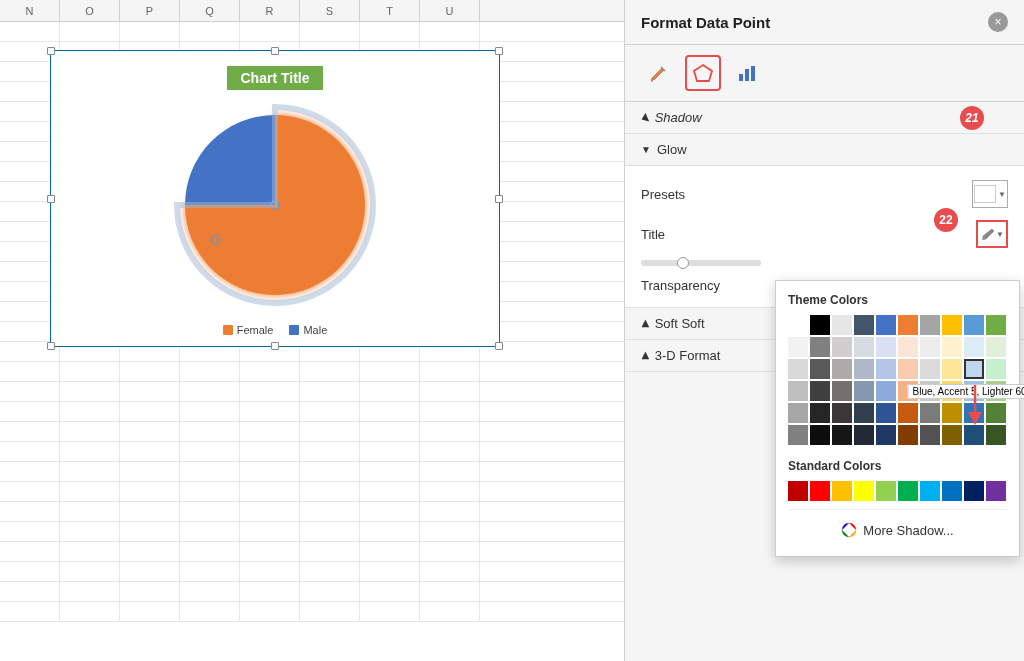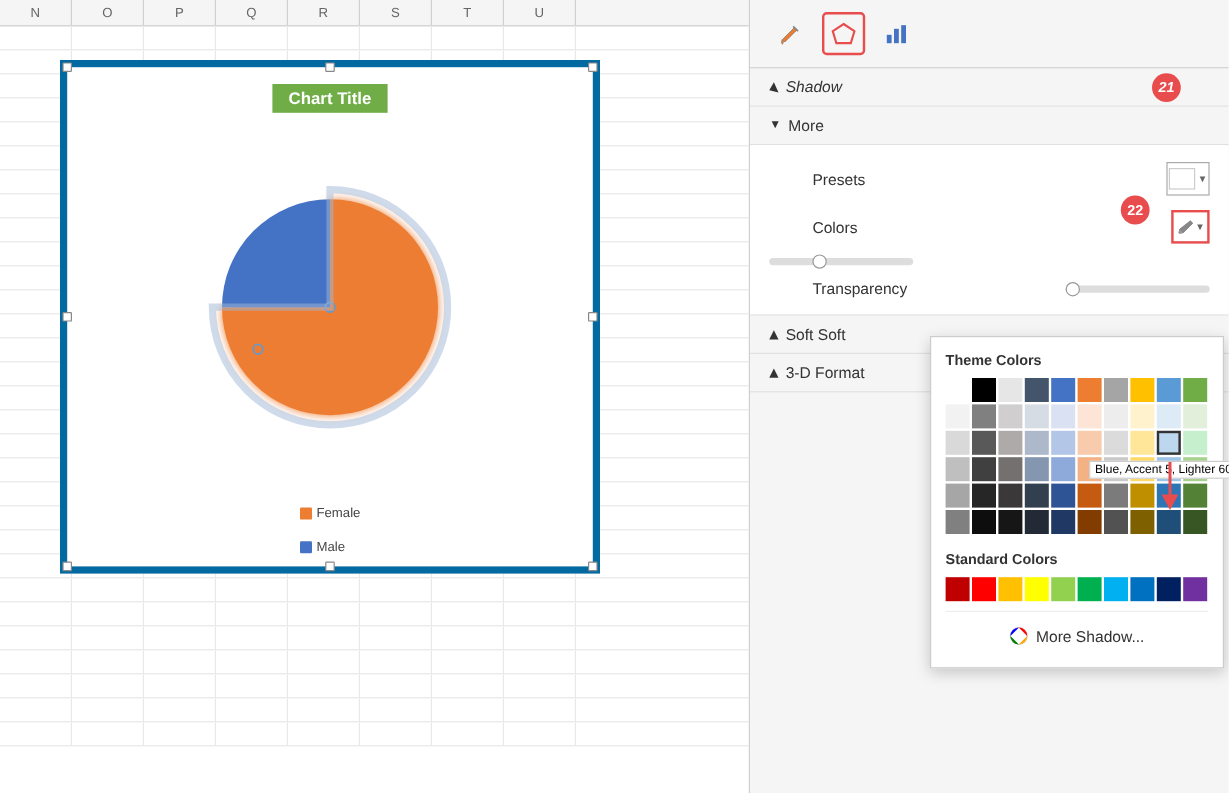--- a/index.html
+++ b/index.html
@@ -72,21 +72,20 @@
       align-items: center;
       justify-content: center;
     }
 
     .chart-legend {
       display: flex;
       gap: 16px;
       font-size: 11px;
       color: #444;
       margin-top: 6px;
-      flex-direction: column;
     }
 
     .legend-item {
       display: flex;
       align-items: center;
       gap: 4px;
     }
 
     .legend-dot {
       width: 10px;
@@ -201,21 +200,21 @@
 
     .row-item {
       display: flex;
       align-items: center;
       justify-content: space-between;
       padding: 6px 0;
       font-size: 13px;
       color: #333;
     }
 
-    .row-label { flex: 1; margin-left: 36px; }
+    .row-label { flex: 1; }
 
     .row-control {
       display: flex;
       align-items: center;
       gap: 4px;
     }
 
     .color-btn {
       width: 32px;
       height: 28px;
@@ -624,21 +623,21 @@
         <div class="grid-cell"></div>
         <div class="grid-cell"></div>
         <div class="grid-cell"></div>
         <div class="grid-cell"></div>
         <div class="grid-cell"></div>
         <div class="grid-cell"></div>
         <div class="grid-cell"></div>
       </div>
   </div>
 
-  <div class="chart-container" style="position:absolute;left:50px;top:50px;width:450px;height:428px;border:6px solid #0369a1;justify-content:center;">
+  <div class="chart-container" style="position:absolute;left:50px;top:50px;width:450px;height:297px;border:1px solid #0369a1;justify-content:center;">
 
     <div class="handle" style="top:-4px;left:50%;transform:translateX(-50%);"></div>
     <div class="handle" style="bottom:-4px;left:50%;transform:translateX(-50%);"></div>
     <div class="handle" style="left:-4px;top:50%;transform:translateY(-50%);"></div>
     <div class="handle" style="right:-4px;top:50%;transform:translateY(-50%);"></div>
     <div class="handle" style="top:-4px;left:-4px;"></div>
     <div class="handle" style="top:-4px;right:-4px;"></div>
     <div class="handle" style="bottom:-4px;left:-4px;"></div>
     <div class="handle" style="bottom:-4px;right:-4px;"></div>
 
@@ -678,20 +677,24 @@
       <div class="legend-item">
         <div class="legend-dot" style="background:#4472C4;"></div>
         <span>Male</span>
       </div>
     </div>
   </div>
 </div>
 
 <div class="right-panel">
 
+  <div class="panel-header">
+    <span class="panel-title">Format Data Point</span>
+    <div class="close-btn">×</div>
+  </div>
 
   <div class="panel-toolbar">
 
     <div class="toolbar-icon">
       <svg width="22" height="22" viewBox="0 0 22 22">
         <path d="M4 16 Q2 18 4 20 Q6 18 4 16Z" fill="#ED7D31" stroke="#888" stroke-width="0.5"></path>
         <path d="M4 16 L14 6 L16 8 L6 18Z" fill="#ED7D31" stroke="#666" stroke-width="0.5"></path>
         <line x1="13" y1="5" x2="17" y2="9" stroke="#888" stroke-width="1.5"></line>
       </svg>
     </div>
@@ -716,37 +719,37 @@
         <span class="chevron">▶</span>
         <span>Shadow</span>
       </div>
 
       <div class="badge" style="top:4px;right:40px;">21</div>
     </div>
 
     <div style="position:relative;">
       <div class="section-header">
         <span class="chevron">▼</span>
-        <span>More</span>
+        <span>Glow</span>
       </div>
 
       <div class="section-body">
 
         <div class="row-item">
           <span class="row-label">Presets</span>
           <div class="row-control">
             <div class="preset-btn" style="position:relative;">
               <div style="width:22px;height:18px;border:1px solid #ccc;background:#fff;"></div>
               <span class="dropdown-arrow" style="margin-left:2px;">▼</span>
             </div>
           </div>
         </div>
 
         <div class="row-item" style="position:relative;">
-          <span class="row-label">Colors</span>
+          <span class="row-label">Title</span>
           <div class="row-control">
 
             <div class="badge" style="position:absolute;top:-6px;right:50px;">22</div>
             <div class="color-btn" style="border:2px solid #e84c4c;">
               <svg width="16" height="14" viewBox="0 0 16 14">
                 <path d="M12 2 L14 4 L6 12 L3 12 L3 9 Z" fill="#888" stroke="#666" stroke-width="0.5"></path>
                 <circle cx="3.5" cy="11.5" r="1.5" fill="#999"></circle>
               </svg>
               <span class="dropdown-arrow">▼</span>
             </div>

